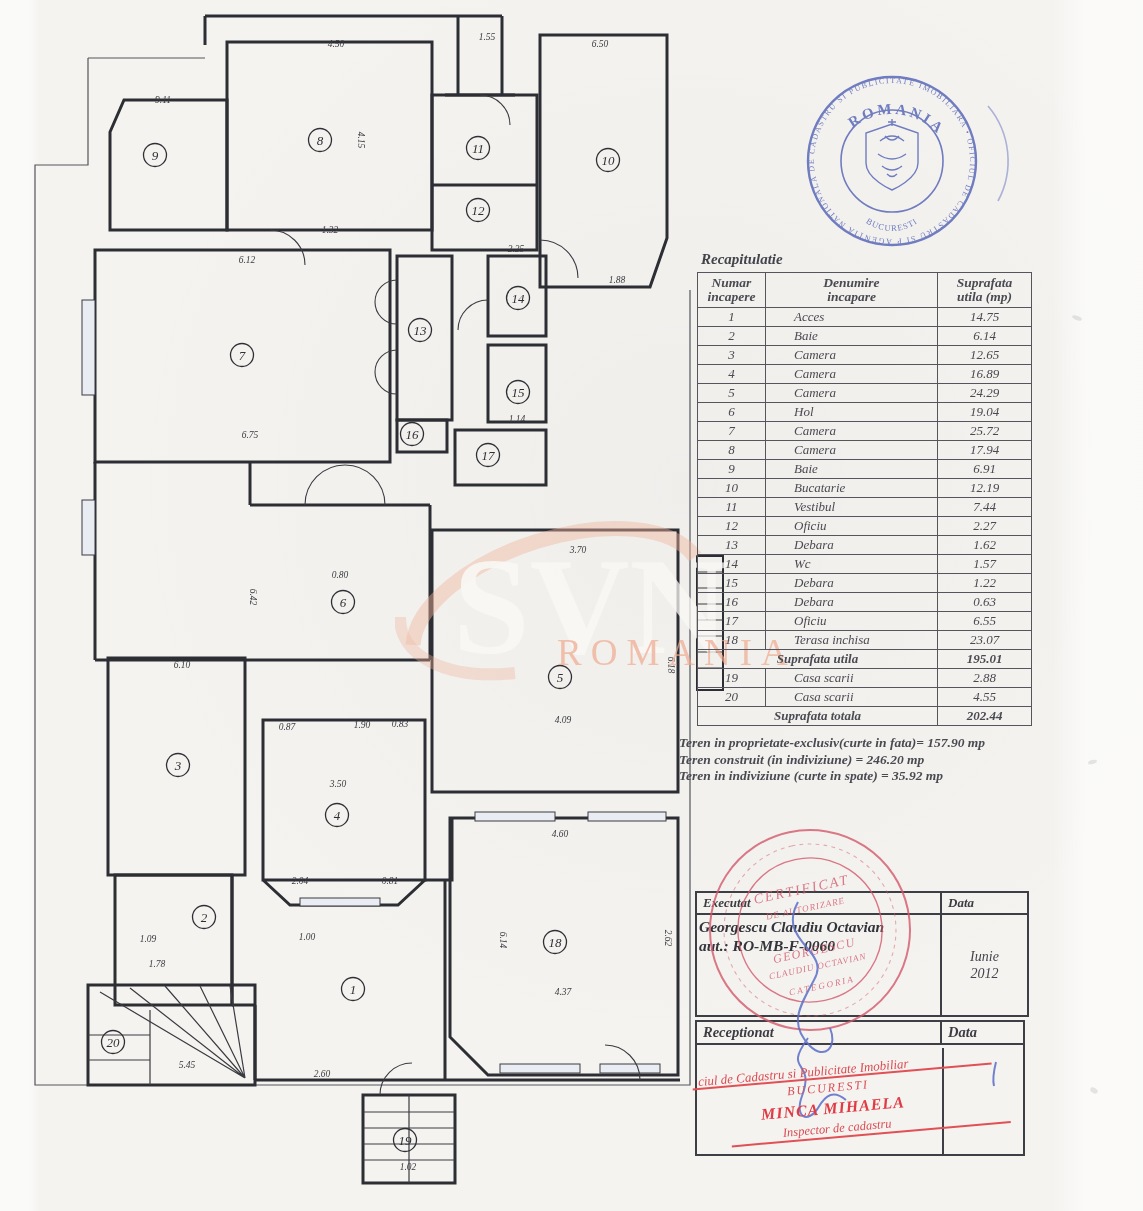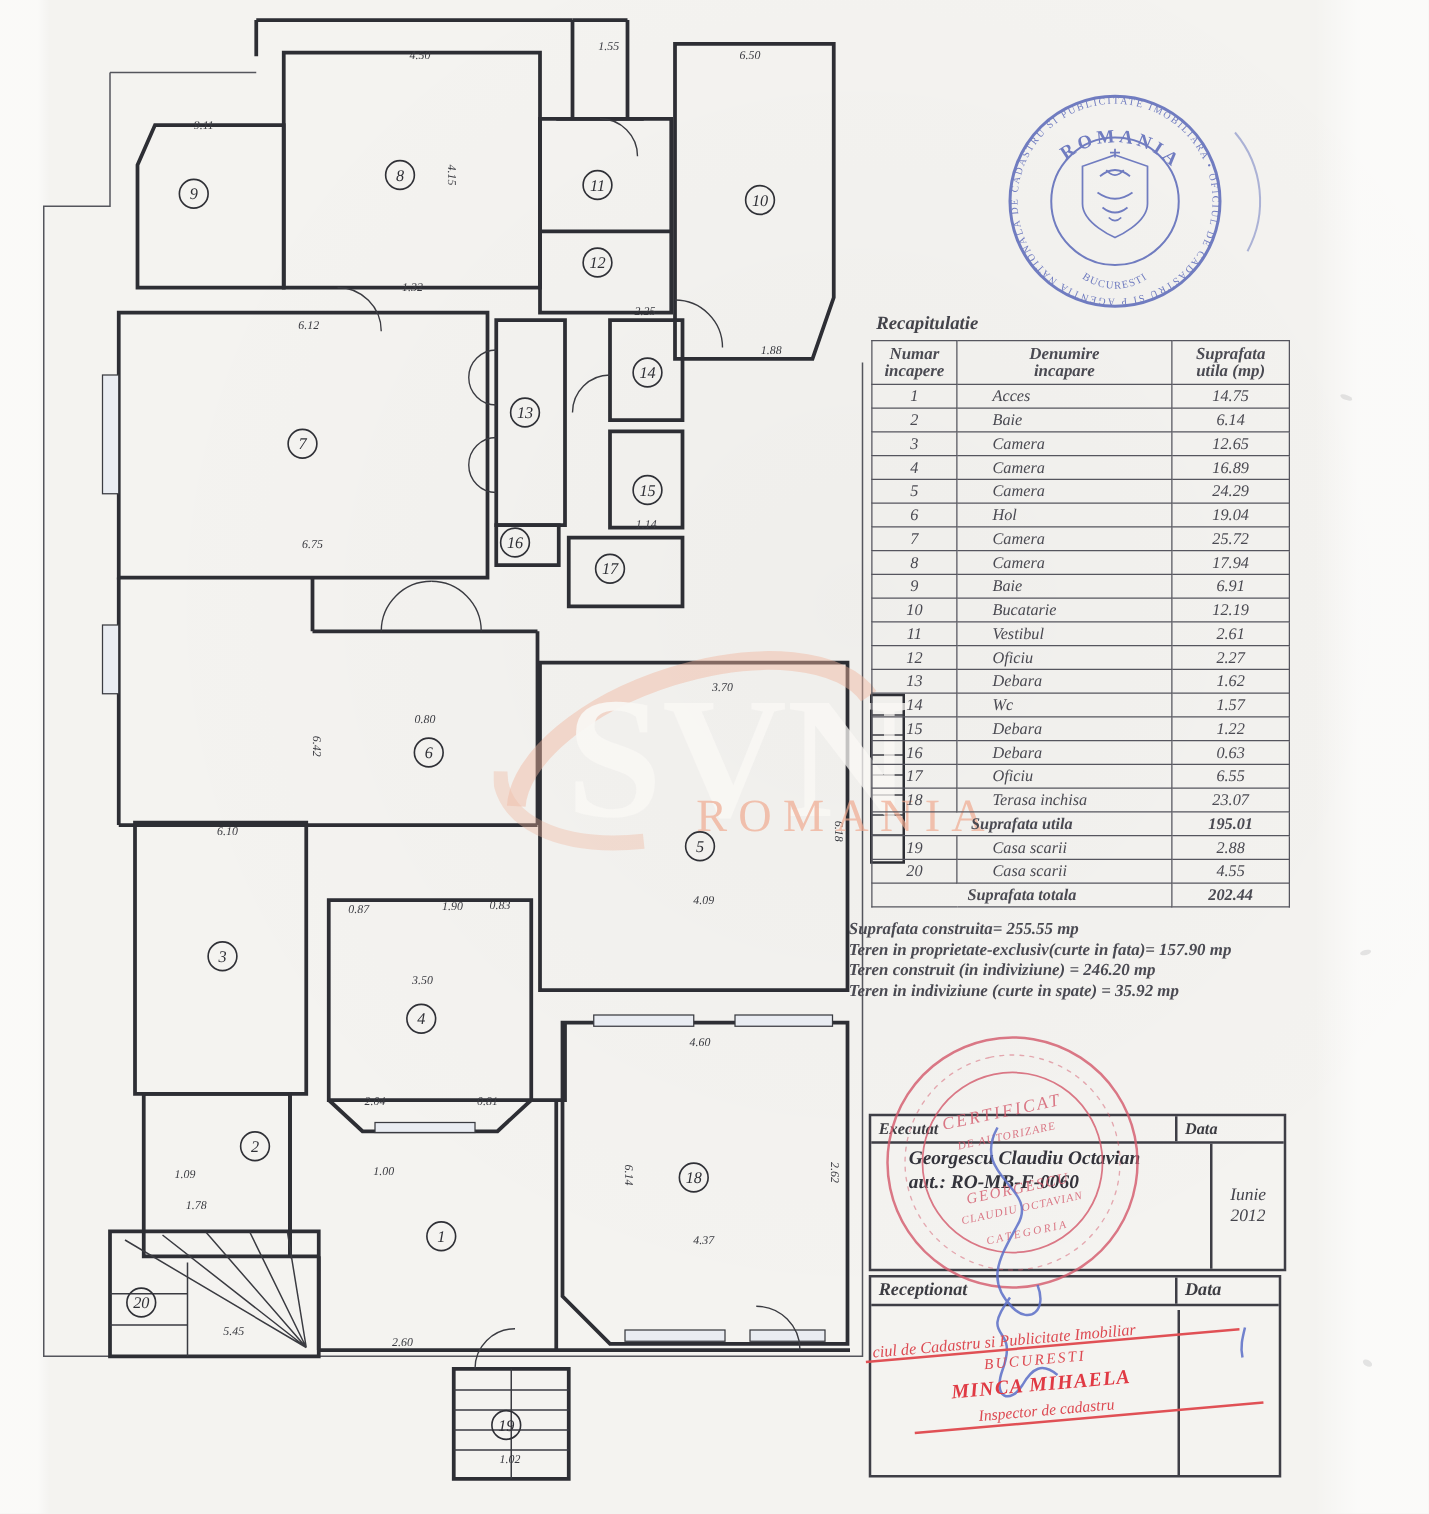--- a/index.html
+++ b/index.html
@@ -30,27 +30,27 @@
   
   .notes{position:absolute;left:679px;top:735px;width:400px;font-size:13.5px;font-style:italic;font-weight:600;
     color:#4a4a52;line-height:16.5px;}
 
   
   .execbox{position:absolute;left:695px;top:891px;width:330px;border:2px solid #3e3e46;}
   .execbox .hdr{display:flex;border-bottom:2px solid #3e3e46;}
   .execbox .hdr div{font-weight:bold;font-style:italic;font-size:13px;padding:2px 6px;}
   .execbox .c-left{width:245px;border-right:2px solid #3e3e46;box-sizing:border-box;}
   .execbox .c-right{flex:1;}
-  .execbox .bd{display:flex;margin-left:28px;}
+  .execbox .bd{display:flex;}
   .execbox .bd .c-left{padding:2px 2px 8px 2px;}
   .name-line{font-weight:bold;font-style:italic;font-size:15.5px;color:#33333b;line-height:19px;}
   .exec-body{min-height:100px;}
   .date-cell{display:flex;align-items:center;justify-content:center;font-style:italic;font-size:14px;
     text-align:center;color:#44444c;line-height:17px;}
-  .recbox{position:absolute;left:695px;top:1020px;width:330px;height:162px;border:2px solid #3e3e46;box-sizing:border-box;}
+  .recbox{position:absolute;left:695px;top:1020px;width:330px;height:136px;border:2px solid #3e3e46;box-sizing:border-box;}
   .recbox .hdr{display:flex;border-bottom:2px solid #3e3e46;}
   .recbox .hdr div{font-weight:bold;font-style:italic;font-size:14.5px;padding:2px 6px;}
   .recbox .c-left{width:245px;border-right:2px solid #3e3e46;box-sizing:border-box;}
   .recbox .c-right{flex:1;}
   .recbox .vline{position:absolute;left:245px;top:26px;bottom:0;width:0;border-left:2px solid #3e3e46;}
 
   
   .redstamp{position:absolute;left:688px;top:1042px;width:345px;height:110px;color:#dd4a52;
     transform:rotate(-5deg);font-style:italic;pointer-events:none;}
   .redstamp .l1{position:absolute;left:12px;top:18px;font-size:13px;white-space:nowrap;}
@@ -349,21 +349,21 @@
         <td>6.91</td>
       </tr>
       <tr>
         <td>10</td>
         <td class="nm">Bucatarie</td>
         <td>12.19</td>
       </tr>
       <tr>
         <td>11</td>
         <td class="nm">Vestibul</td>
-        <td>2.61</td>
+        <td>7.44</td>
       </tr>
       <tr>
         <td>12</td>
         <td class="nm">Oficiu</td>
         <td>2.27</td>
       </tr>
       <tr>
         <td>13</td>
         <td class="nm">Debara</td>
         <td>1.62</td>
@@ -408,21 +408,20 @@
         <td>4.55</td>
       </tr>
       <tr>
         <td colspan="2" class="sum">Suprafata totala</td>
         <td class="sum">202.44</td>
       </tr>
     </tbody>
 </table>
 
 <div class="notes">
-  <div>Suprafata construita= 255.55 mp</div>
   <div>Teren in proprietate-exclusiv(curte in fata)= 157.90 mp</div>
   <div>Teren construit  (in indiviziune) = 246.20 mp</div>
   <div>Teren in indiviziune (curte in spate) = 35.92 mp</div>
 </div>
 
 <div class="execbox">
   <div class="hdr">
     <div class="c-left">Executat</div>
     <div class="c-right">Data</div>
   </div>

